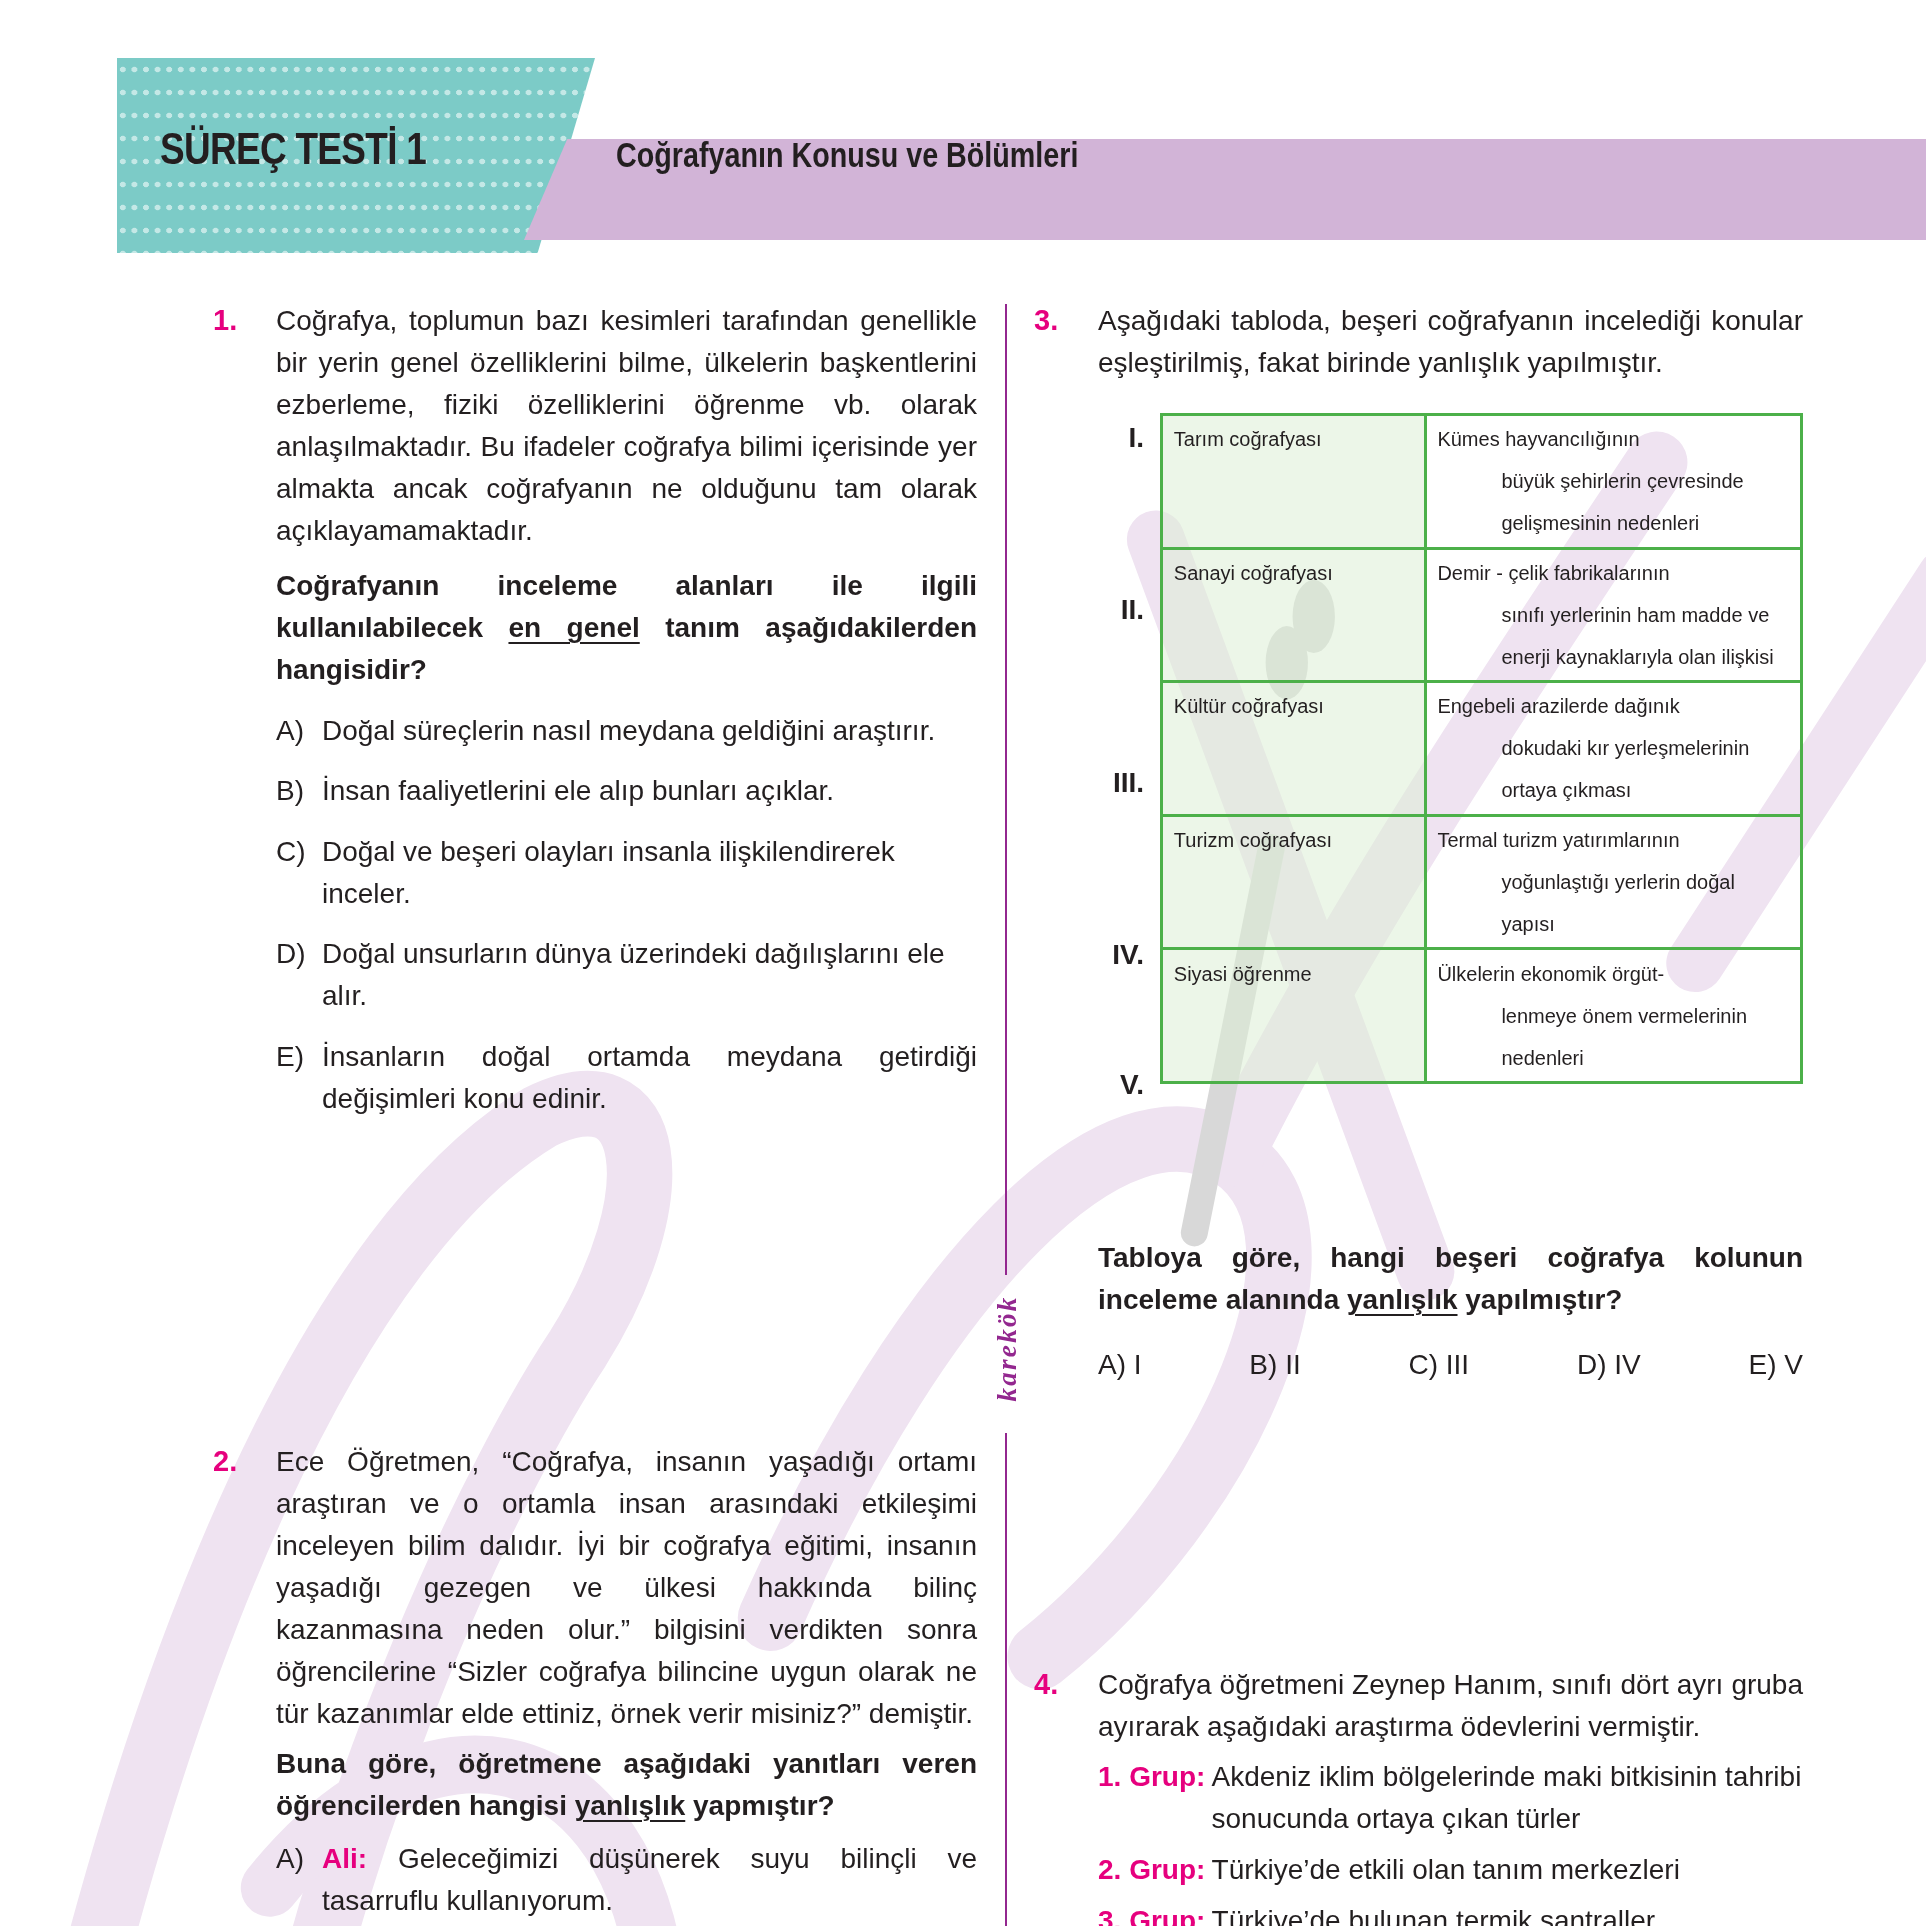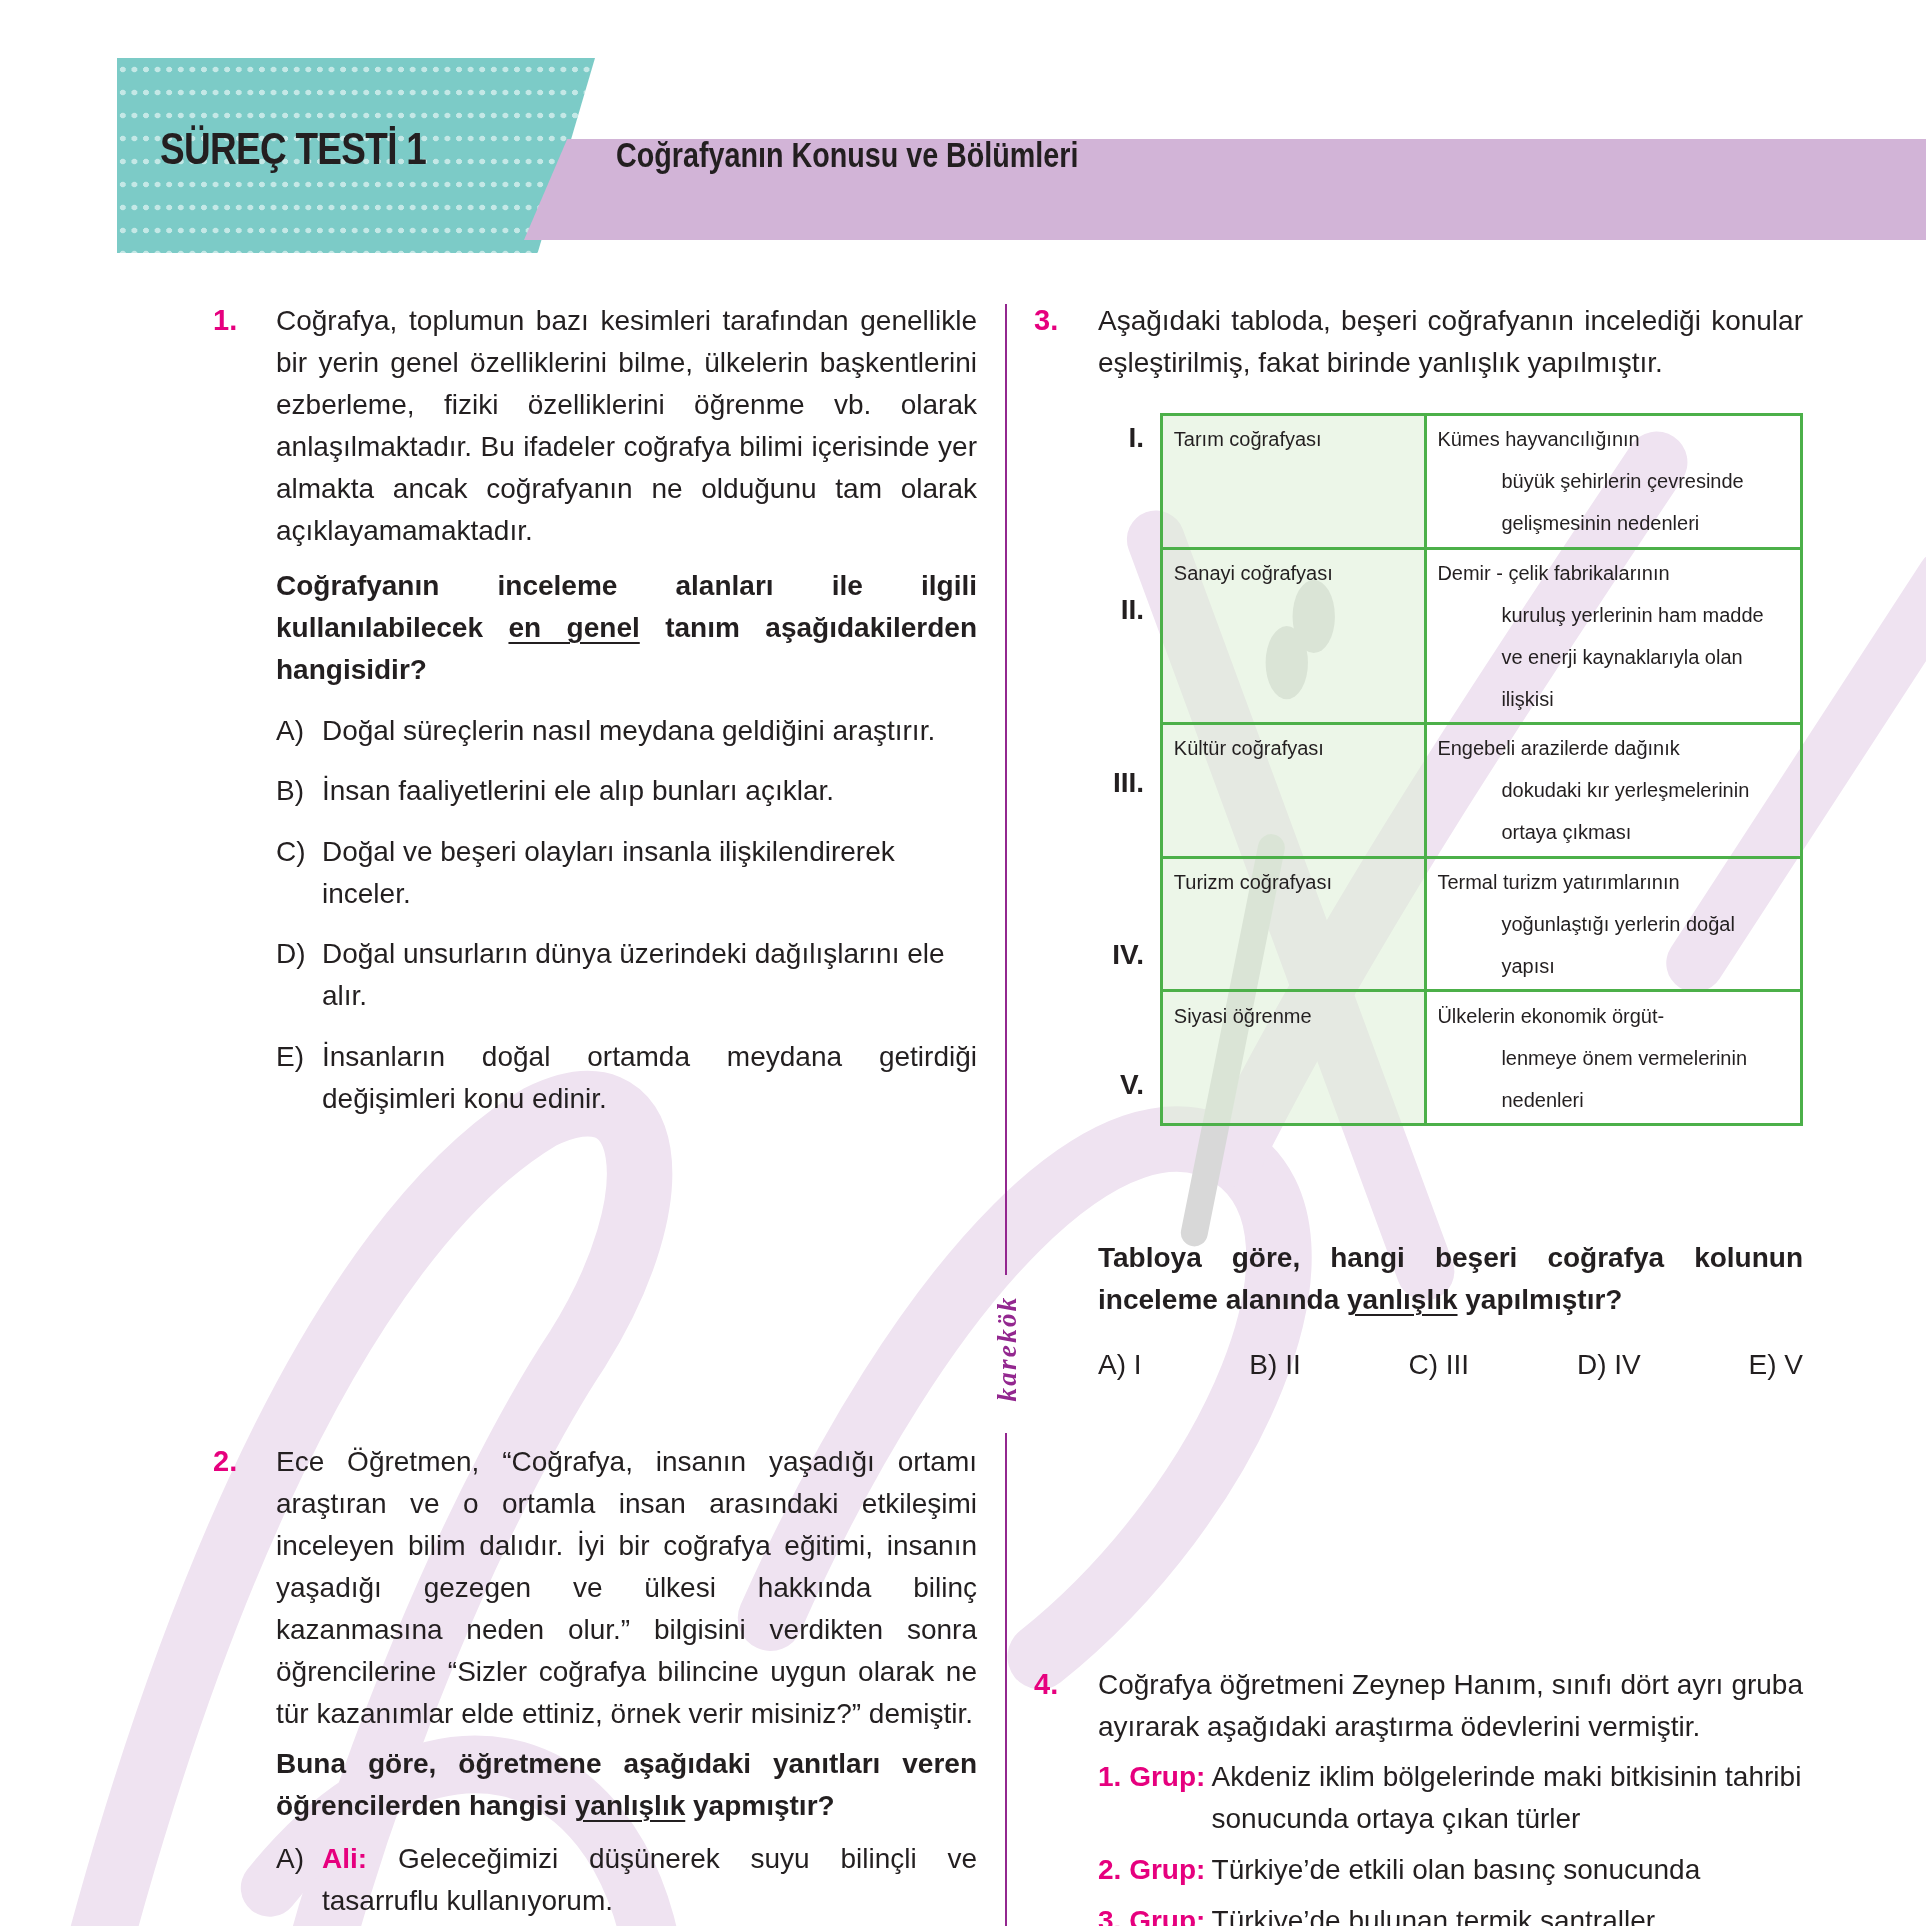--- a/index.html
+++ b/index.html
@@ -113,21 +113,21 @@
     <td class="name">Tarım coğrafyası</td>
     <td class="desc">
           <div>Kümes hayvancılığının</div>
           <div class="cont">büyük şehirlerin çevresinde gelişmesinin nedenleri</div>
         </td>
   </tr>
   <tr>
     <td class="name">Sanayi coğrafyası</td>
     <td class="desc">
           <div>Demir - çelik fabrikalarının</div>
-          <div class="cont">kuruluş yerlerinin ham madde ve enerji kaynaklarıyla olan ilişkisi</div>
+          <div class="cont">sınıfı yerlerinin ham madde ve enerji kaynaklarıyla olan ilişkisi</div>
         </td>
   </tr>
   <tr>
     <td class="name">Kültür coğrafyası</td>
     <td class="desc">
           <div>Engebeli arazilerde dağınık</div>
           <div class="cont">dokudaki kır yerleşmelerinin ortaya çıkması</div>
         </td>
   </tr>
   <tr>
@@ -163,21 +163,21 @@
 <div class="qnum" style="left:1034px;top:1668px;">4.</div>
 <div class="col" style="left:1098px;top:1664px;width:705px;">
   <p class="qtext">Coğrafya öğretmeni Zeynep Hanım, sınıfı dört ayrı gruba ayırarak aşağıdaki araştırma ödevlerini vermiştir.</p>
   <div style="margin-top:7.7px;">
     <div style="display:flex;margin-top:5px;">
         <span class="pink" style="white-space:nowrap;margin-right:6.2px;">1. Grup:</span>
         <span>Akdeniz iklim bölgelerinde maki bitkisinin tahribi sonucunda ortaya çıkan türler</span>
       </div>
     <div style="display:flex;margin-top:9.2px;">
         <span class="pink" style="white-space:nowrap;margin-right:6.2px;">2. Grup:</span>
-        <span>Türkiye’de etkili olan basınç sonucunda</span>
+        <span>Türkiye’de etkili olan tanım merkezleri</span>
       </div>
     <div style="display:flex;margin-top:9.2px;">
         <span class="pink" style="white-space:nowrap;margin-right:6.2px;">3. Grup:</span>
         <span>Türkiye’de bulunan termik santraller</span>
       </div>
 
   </div>
 
 </div>
 

